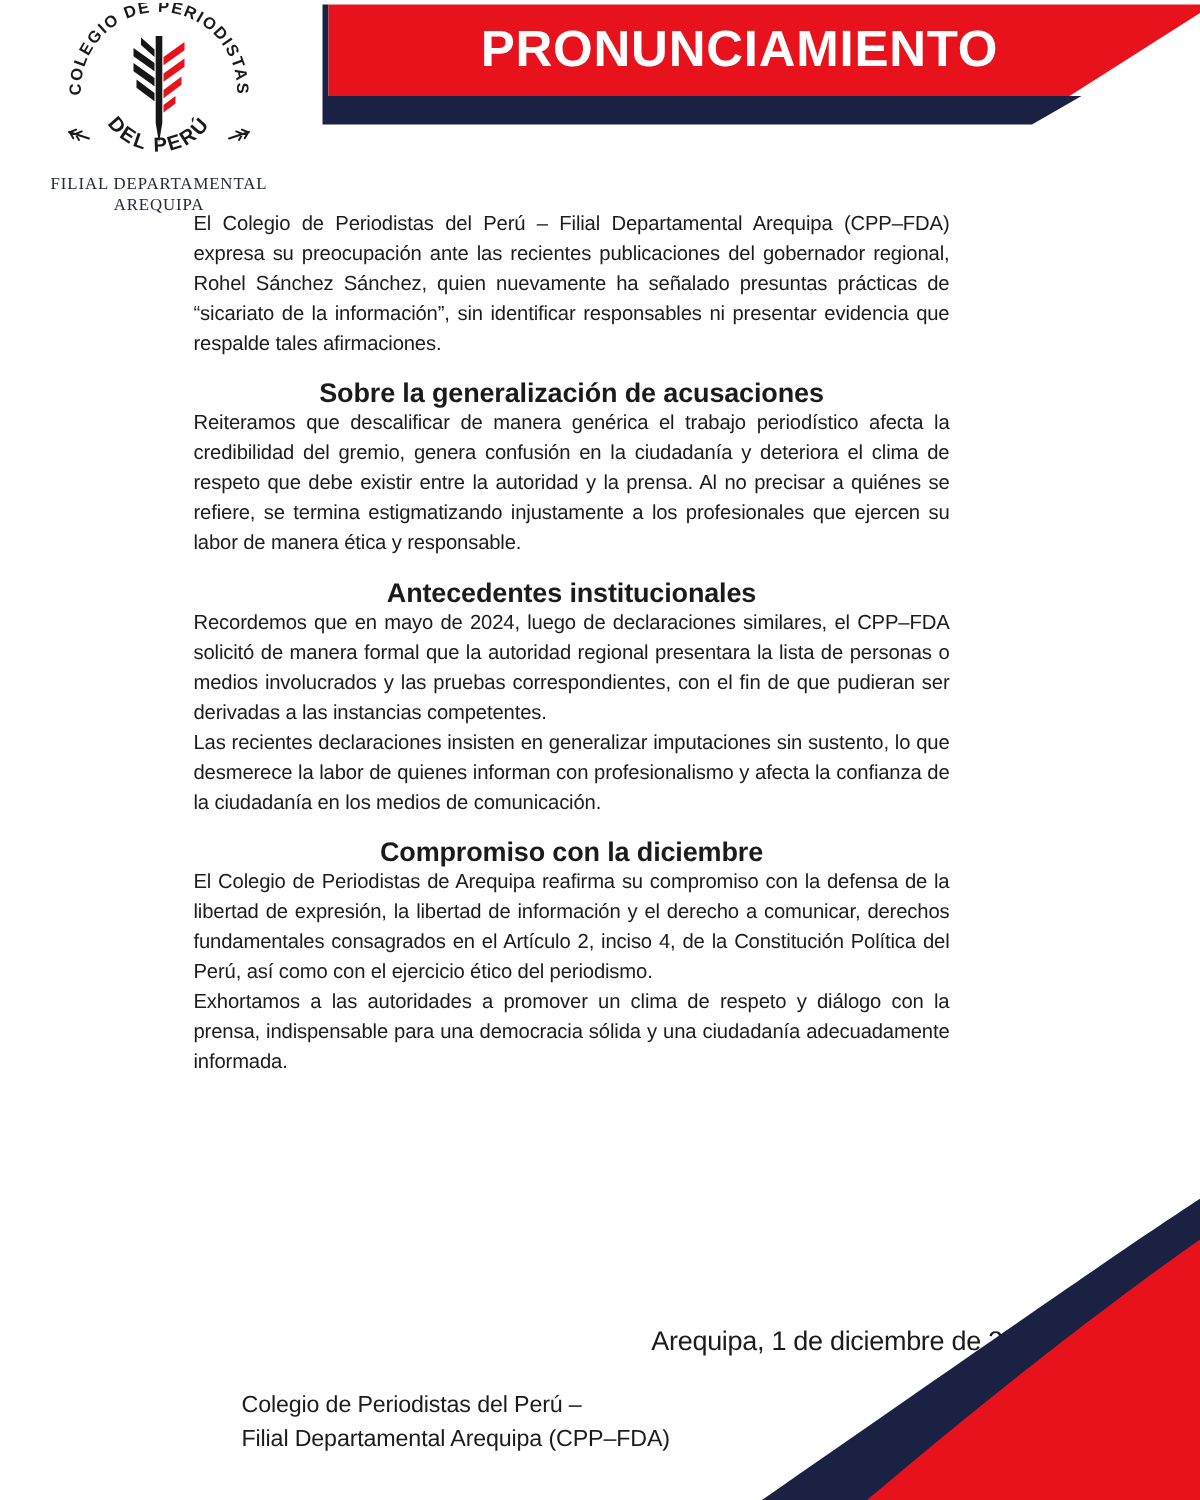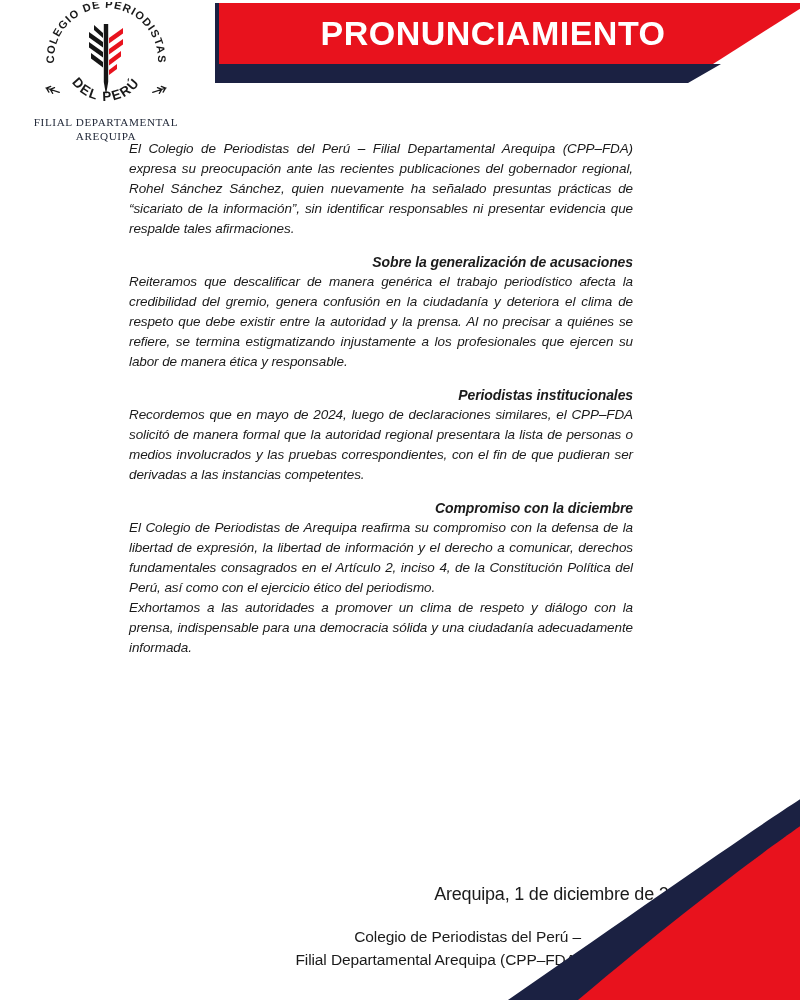--- a/index.html
+++ b/index.html
@@ -33,34 +33,33 @@
   
   .logo{position:absolute;left:5px;top:2px;}
   .logo-arc-text{font-family:"Liberation Sans","DejaVu Sans",sans-serif;font-weight:bold;fill:#191919;}
   .logo-sub{font-family:"Liberation Serif","DejaVu Serif",serif;fill:var(--c-logosub);letter-spacing:.6px;}
   .orn{stroke:#1a1a1a;stroke-width:1.3;fill:none;stroke-linecap:round;}
   
   .content{
     position:absolute;left:108px;top:139px;width:504px;
     font-size:13.5px;line-height:20px;letter-spacing:-0.1px;
     text-align:justify;
-    font-style:italic;
   }
   .content p{margin:0;}
   .content h2{
-    font-size:14px;line-height:20px;font-weight:bold;
-    margin:13px 0 0 0;text-align:right;letter-spacing:-0.1px;
+    font-size:18px;line-height:20px;font-weight:bold;
+    margin:13px 0 0 0;text-align:center;letter-spacing:-0.1px;
   }
   .dateline{
     position:absolute;top:884px;right:123px;
     font-size:18px;letter-spacing:-0.2px;
   }
   .footer{
     position:absolute;top:926px;left:140px;width:420px;
-    text-align:right;font-size:15.5px;line-height:22.5px;letter-spacing:-0.1px;
+    text-align:left;font-size:15.5px;line-height:22.5px;letter-spacing:-0.1px;
   }
   .swoosh{position:absolute;right:0;bottom:0;}
 </style>
 </head>
 <body>
 
 <div class="page">
 
   <svg class="header-shapes" width="800" height="90" viewBox="0 0 800 90" aria-hidden="true">
     <polygon class="fill-navy" points="194,3 198,3 198,64 700,64 667,83 194,83"></polygon>
@@ -102,23 +101,24 @@
     <text class="logo-sub" x="80" y="124" font-size="11.2" text-anchor="middle">FILIAL DEPARTAMENTAL</text>
     <text class="logo-sub" x="80" y="138" font-size="11.2" text-anchor="middle">AREQUIPA</text>
   </svg>
 
   <div class="content">
     <p>El Colegio de Periodistas del Perú – Filial Departamental Arequipa (CPP–FDA) expresa su preocupación ante las recientes publicaciones del gobernador regional, Rohel Sánchez Sánchez, quien nuevamente ha señalado presuntas prácticas de “sicariato de la información”, sin identificar responsables ni presentar evidencia que respalde tales afirmaciones.</p>
 
     <h2>Sobre la generalización de acusaciones</h2>
     <p>Reiteramos que descalificar de manera genérica el trabajo periodístico afecta la credibilidad del gremio, genera confusión en la ciudadanía y deteriora el clima de respeto que debe existir entre la autoridad y la prensa. Al no precisar a quiénes se refiere, se termina estigmatizando injustamente a los profesionales que ejercen su labor de manera ética y responsable.</p>
 
-    <h2>Periodistas institucionales</h2>
+    <h2>Antecedentes institucionales</h2>
     <p>Recordemos que en mayo de 2024, luego de declaraciones similares, el CPP–FDA solicitó de manera formal que la autoridad regional presentara la lista de personas o medios involucrados y las pruebas correspondientes, con el fin de que pudieran ser derivadas a las instancias competentes.</p>
 
+    <p>Las recientes declaraciones insisten en generalizar imputaciones sin sustento, lo que desmerece la labor de quienes informan con profesionalismo y afecta la confianza de la ciudadanía en los medios de comunicación.</p>
 
     <h2>Compromiso con la diciembre</h2>
     <p>El Colegio de Periodistas de Arequipa reafirma su compromiso con la defensa de la libertad de expresión, la libertad de información y el derecho a comunicar, derechos fundamentales consagrados en el Artículo 2, inciso 4, de la Constitución Política del Perú, así como con el ejercicio ético del periodismo.</p>
     <p>Exhortamos a las autoridades a promover un clima de respeto y diálogo con la prensa, indispensable para una democracia sólida y una ciudadanía adecuadamente informada.</p>
   </div>
 
   <div class="dateline">Arequipa, 1 de diciembre de 2025</div>
 
   <div class="footer">
     <div>Colegio de Periodistas del Perú –</div>

